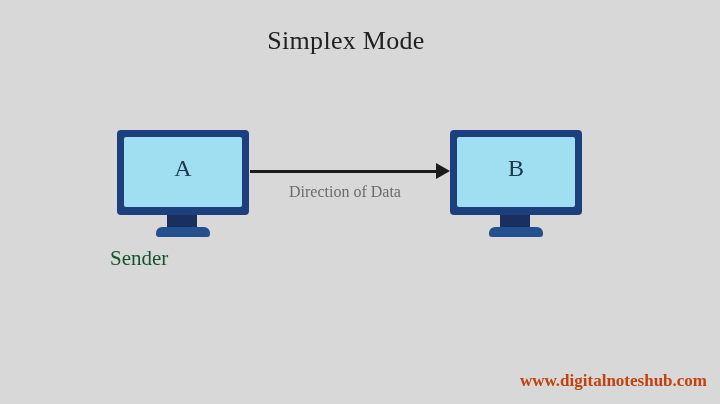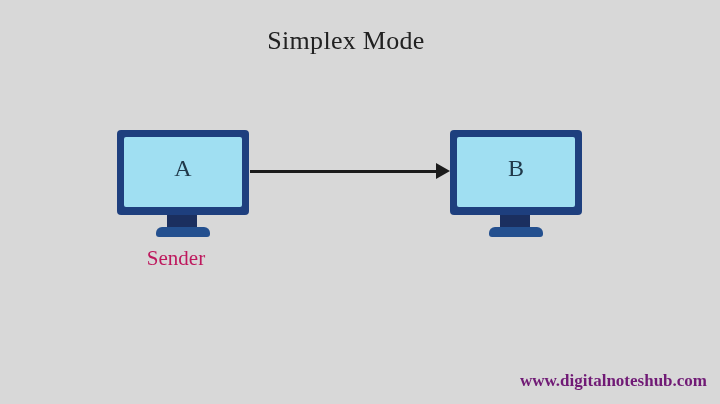--- a/index.html
+++ b/index.html
@@ -73,23 +73,22 @@
     left: 39px;
     width: 54px;
     height: 10px;
     background: var(--stand-base, #24508f);
     border-radius: 6px 6px 3px 3px;
   }
   .caption {
     position: absolute;
     top: 246px;
     width: 132px;
-    text-align: center;
     font-size: 21px;
-    color: #be185d;
+    color: #14532d;
   }
   .caption-a { left: 110px; }
   .caption-b { left: 459px; }
   .arrow-line {
     position: absolute;
     left: 250px;
     top: 170px;
     width: 188px;
     height: 3px;
     background: var(--arrow, #1b1b1b);
@@ -112,21 +111,21 @@
     text-align: center;
     font-size: 16px;
     color: #6b6b6b;
   }
   .watermark {
     position: absolute;
     top: 371px;
     right: 13px;
     font-size: 17px;
     font-weight: 700;
-    color: #701a75;
+    color: #c2410c;
   }
 </style>
 </head>
 <body>
 
 <div class="canvas">
 
   <h1 class="title">Simplex Mode</h1>
 
   <div class="monitor monitor-a">
@@ -135,20 +134,21 @@
         <span class="node-label">A</span>
       </div>
     </div>
     <div class="stand-neck"></div>
     <div class="stand-base"></div>
   </div>
   <div class="caption caption-a">Sender</div>
 
   <div class="arrow-line"></div>
   <div class="arrow-head"></div>
+  <div class="arrow-label">Direction of Data</div>
 
   <div class="monitor monitor-b">
     <div class="frame">
       <div class="screen">
         <span class="node-label">B</span>
       </div>
     </div>
     <div class="stand-neck"></div>
     <div class="stand-base"></div>
   </div>

